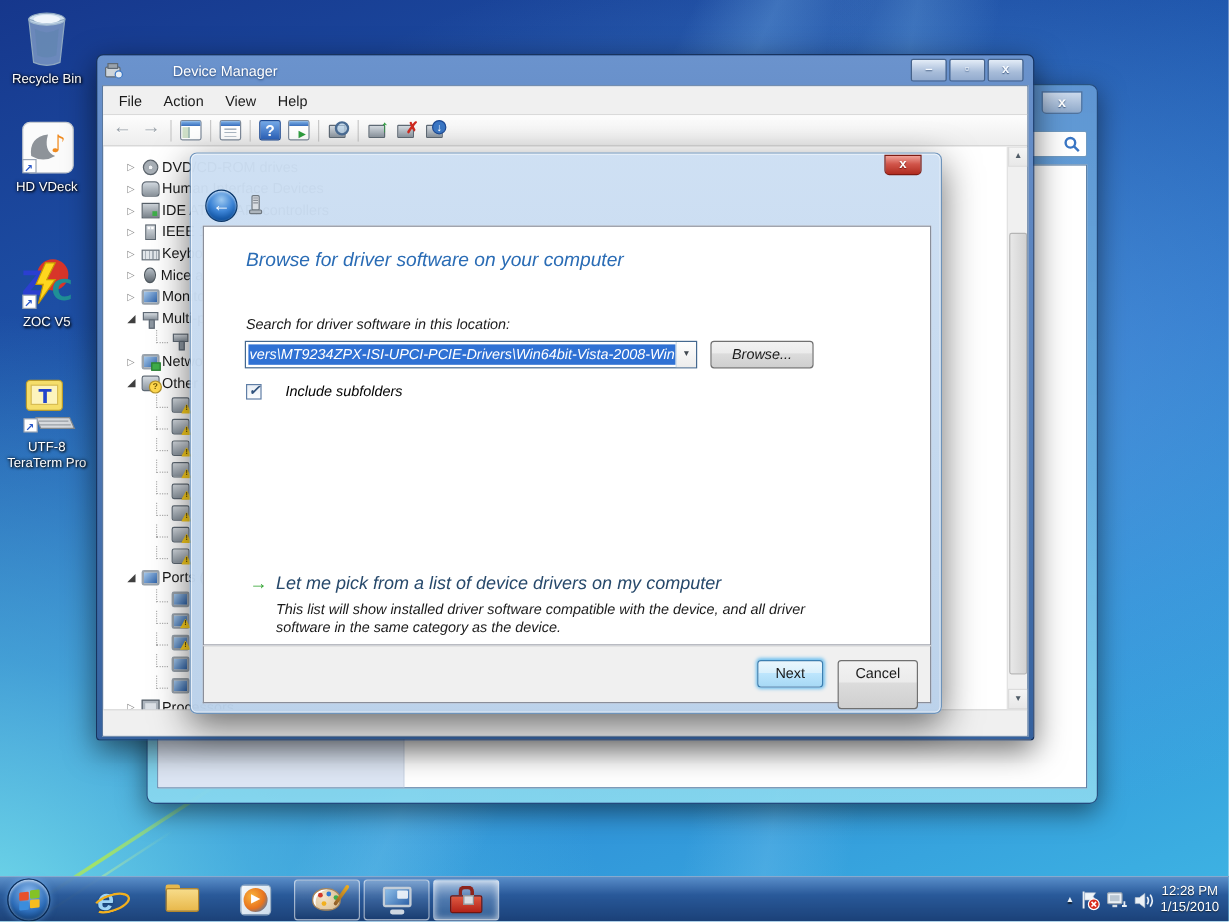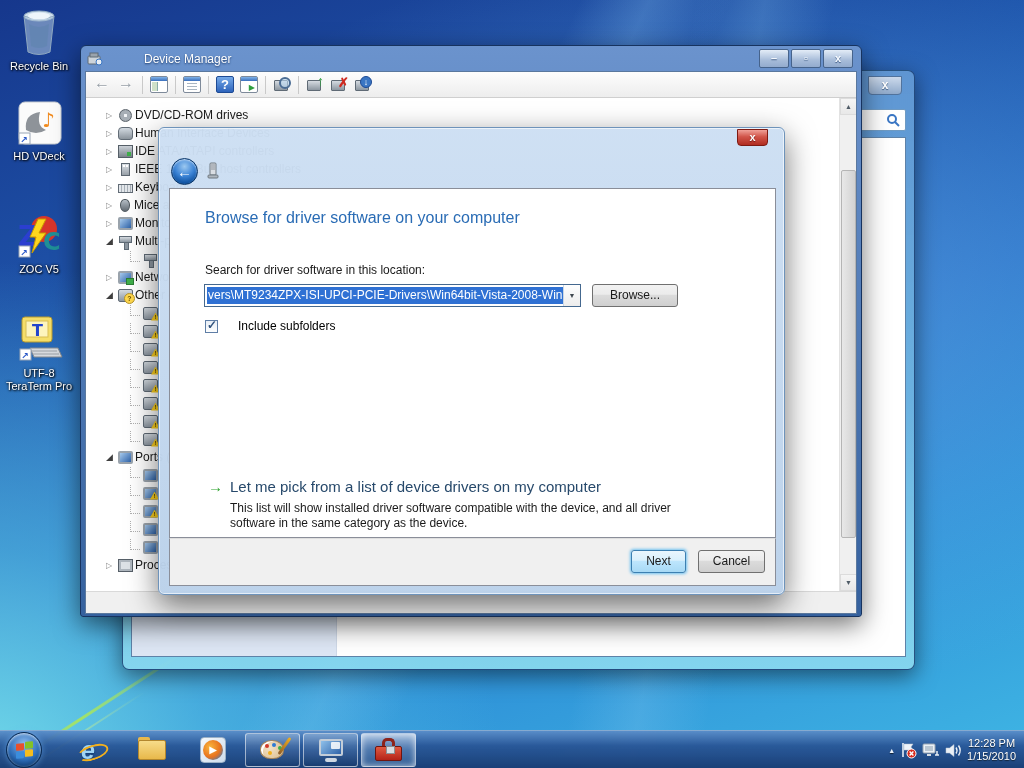--- a/index.html
+++ b/index.html
@@ -127,42 +127,42 @@
     border:1px solid #6e93ba; border-radius:6px; box-shadow:0 10px 30px rgba(0,0,0,.55), inset 0 0 0 1px rgba(255,255,255,.6); }
   .dlg-close { position:absolute; left:578px; top:1px; width:31px; height:17px; border-radius:0 0 4px 4px;
     background:linear-gradient(#f0a198,#d1554a 45%, #b02c20); border:1px solid #7e1a12; color:#fff;
     font-weight:bold; font-size:11px; text-align:center; line-height:15px; text-shadow:0 1px 1px #701510; }
   .dlg-back { position:absolute; left:12px; top:30px; width:27px; height:27px; border-radius:50%;
     background:radial-gradient(circle at 50% 30%, #9cc8f0, #3c84d6 45%, #0c4e9c 80%, #0a3c78);
     border:1px solid #0a3668; box-shadow:inset 0 1px 2px rgba(255,255,255,.7); color:#fff; font-weight:bold;
     font-size:15px; text-align:center; line-height:25px; }
   .dlg-title-row { position:absolute; left:48px; top:34px; display:flex; align-items:center; gap:7px; }
   .dlg-title { font-size:12px; color:#1a1a1a; }
-  .dlg-main { position:absolute; left:10px; top:60px; width:607px; height:350px; background:#fff; border:1px solid #8a8e99; }
+  .dlg-main { position:absolute; left:10px; top:60px; width:607px; height:350px; background:#fff; border:1px solid #8a8e99;font-style:italic; }
   .dlg-heading { position:absolute; left:35px; top:20px; font-size:16px; color:#2a6cb5; }
   .dlg-search-label { position:absolute; left:35px; top:74px; color:#1a1a1a; }
   .combo { position:absolute; left:34px; top:95px; width:377px; height:23px; background:#fff; border:1px solid #44688f; display:flex; }
   .combo-text { flex:1; margin:2px 0 2px 2px; background:#2f71d4; color:#fff; font-size:12px; line-height:17px;
     padding:0 1px; white-space:nowrap; overflow:hidden; }
   .combo-drop { width:17px; border-left:1px solid #c9d6e4; text-align:center; line-height:21px; font-size:7px; color:#404850;
     background:linear-gradient(#fefefe,#ececec); }
   .btn { border:1px solid #707070; border-radius:3px; background:linear-gradient(#f2f2f2,#ebebeb 45%, #dcdcdc 46%, #cfcfcf);
     font-size:12px; color:#1a1a1a; text-align:center; }
   .browse-btn { position:absolute; left:422px; top:95px; width:86px; height:23px; line-height:21px; }
   .chk-row { position:absolute; left:35px; top:130px; display:flex; align-items:center; gap:20px; }
   .chk { width:13px; height:13px; background:linear-gradient(#e8eef6,#fdfefe); border:1px solid #5f7ea6; position:relative; }
   .chk::after { content:"\2713"; position:absolute; left:1px; top:-3px; font-size:12px; font-weight:bold; color:#31537d; }
   .pick-row { position:absolute; left:38px; top:288px; display:flex; }
   .pick-arrow { width:22px; font-size:15px; font-weight:bold; color:#2fa32f; line-height:20px; }
   .pick-title { font-size:15px; color:#27496b; line-height:20px; }
   .pick-desc { position:absolute; left:60px; top:312px; width:478px; font-size:12px; color:#1a1a1a; line-height:15px; }
   .dlg-footer { position:absolute; left:10px; top:410px; width:607px; height:48px; background:#f0f0f0; border:1px solid #8a8e99; border-top:1px solid #dfdfdf; }
   .next-btn { position:absolute; left:461px; top:11px; width:55px; height:23px; line-height:21px;
     border:1px solid #3c7fb1; box-shadow:0 0 3px 1px #6fc1f0; background:linear-gradient(#eaf6fd,#d9f0fc 45%, #bee6fd 46%, #a7d9f5); }
-  .cancel-btn { position:absolute; left:528px; top:11px; width:67px; height:23px; line-height:21px; }
+  .cancel-btn { position:absolute; left:528px; top:11px; width:67px; height:41px; line-height:21px; }
 
   
   .taskbar { position:absolute; left:0; bottom:0; width:1024px; height:38px;
     background:linear-gradient(180deg, rgba(90,140,200,.95), rgba(40,85,150,.95) 40%, rgba(25,60,115,.96));
     border-top:1px solid rgba(180,215,245,.7); display:flex; align-items:center; }
   .start-orb { position:absolute; left:6px; top:1px; width:36px; height:36px; border-radius:50%;
     background:radial-gradient(circle at 50% 32%, #8dbbee, #2c6cb8 55%, #0c3568 85%);
     border:1px solid #0a2a52; box-shadow:inset 0 1px 3px rgba(255,255,255,.8), 0 0 6px rgba(120,190,255,.5); }
   .flag { position:absolute; left:9px; top:10px; width:17px; height:15px; transform:skewY(-5deg); }
   .flag span { position:absolute; width:8px; height:7px; border-radius:1px; }
@@ -279,20 +279,26 @@
         <circle cx="12" cy="11" r="3" fill="#e8eef4" stroke="#3a76c4"></circle>
       </svg>
       <span class="dm-title-text">Device Manager</span>
       <div class="dm-caption-buttons">
         <div class="cap-btn">–</div>
         <div class="cap-btn">▫</div>
         <div class="cap-btn">x</div>
       </div>
     </div>
     <div class="dm-body">
+      <div class="dm-menubar">
+          <span class="menu-item">File</span>
+          <span class="menu-item">Action</span>
+          <span class="menu-item">View</span>
+          <span class="menu-item">Help</span>
+        </div>
       <div class="dm-toolbar">
           <span class="tbi tbi-back"></span>
           <span class="tbi tbi-forward"></span>
           <span class="tb-sep"></span>
           <span class="tbi tbi-console-tree tbi-win"></span>
           <span class="tb-sep"></span>
           <span class="tbi tbi-properties tbi-win"></span>
           <span class="tb-sep"></span>
           <span class="tbi tbi-help"></span>
           <span class="tbi tbi-action-pane tbi-win"></span>

